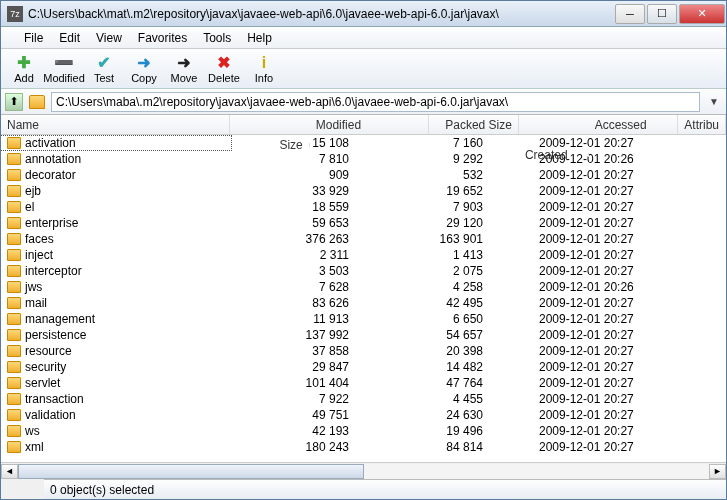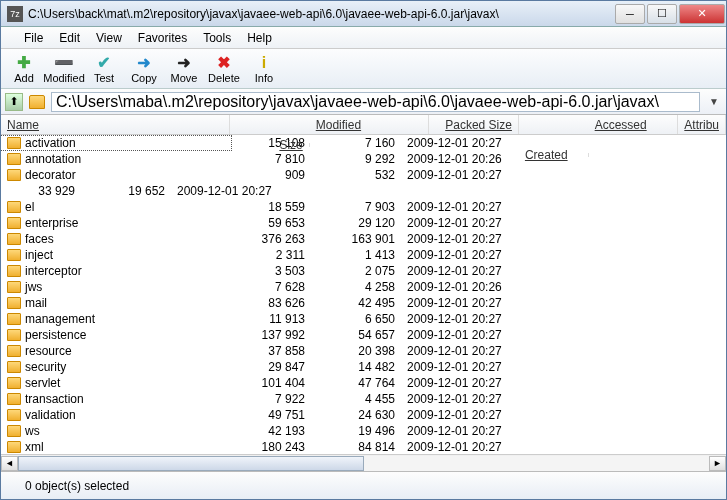--- a/index.html
+++ b/index.html
@@ -13,45 +13,45 @@
 .winbtn.close { background: linear-gradient(#e88,#c33); color: #fff; width: 46px; }
 .winbtn.max { background: linear-gradient(#f8f8f8,#d8e0e8); }
 .menubar { height: 22px; background: linear-gradient(#fdfdfd,#eef2f6); border-bottom: 1px solid #ccc; display: flex; align-items: center; padding: 0 15px; font-size: 12px; }
 .menubar span { padding: 2px 8px; cursor: default; }
 .toolbar { height: 40px; background: linear-gradient(#fcfdfe,#e8eef5); border-bottom: 1px solid #bcc; display: flex; align-items: center; padding: 2px 4px; gap: 2px; }
 .tbtn { width: 38px; display: flex; flex-direction: column; align-items: center; justify-content: center; font-size: 11px; cursor: default; padding: 2px 0; border: 1px solid transparent; }
 .tbtn .ticon { width: 18px; height: 18px; display: flex; align-items: center; justify-content: center; font-size: 16px; font-weight: bold; }
 .pathbar { height: 26px; background: linear-gradient(#fdfdfd,#ecf0f6); border-bottom: 1px solid #bbb; display: flex; align-items: center; padding: 0 4px; gap: 6px; }
 .upbtn { width: 18px; height: 18px; border: 1px solid #9b8; background: linear-gradient(#dfd,#aca); display: flex; align-items: center; justify-content: center; font-size: 11px; }
 .foldicon { width: 16px; height: 14px; background: linear-gradient(#fed87a,#f0b030); border-radius: 2px 2px 0 0; border: 1px solid #c80; }
-.pathbox { flex: 1; border: 1px solid #abc; background: #fff; height: 20px; padding: 1px 4px; display: flex; align-items: center; font-size: 16px; }
+.pathbox { flex: 1; border: 1px solid #abc; background: #fff; height: 20px; padding: 1px 4px; display: flex; align-items: center; font-size: 12px; }
 .dropbtn { width: 16px; text-align: center; font-size: 10px; color: #444; }
 .list { flex: 1; background: #fff; overflow: auto; position: relative; }
 .headerrow { display: flex; background: linear-gradient(#fdfdfd,#eef1f5); border-bottom: 1px solid #ccc; height: 20px; position: sticky; top: 0; }
-.hcell { padding: 2px 6px; border-right: 1px solid #ddd; font-size: 12px; color: #333; display: flex; align-items: center; text-decoration: underline; }
+.hcell { padding: 2px 6px; border-right: 1px solid #ddd; font-size: 12px; color: #333; display: flex; align-items: center; }
 .hcell.name { width: 230px; }
 .hcell.size { width: 80px; justify-content: flex-end; margin-top: 28px; }
 .hcell.psize { width: 90px; justify-content: flex-end; }
 .hcell.mod { width: 120px; }
 .hcell.cre { width: 70px; margin-top: 38px; }
 .hcell.acc { width: 90px; }
 .hcell.attr { flex: 1; justify-content: flex-end; }
-.row { display: flex; height: 16px; align-items: center; font-size: 12px; }
+.row { display: flex; height: 16px; align-items: center; font-size: 12px; gap: 44px; }
 .row.sel .cname { outline: 1px dotted #555; }
 .cell { padding: 0 6px; overflow: hidden; white-space: nowrap; }
 .cname { width: 230px; display: flex; align-items: center; gap: 4px; }
 .csize { width: 80px; text-align: right; }
 .cpsize { width: 90px; text-align: right; }
 .cmod { width: 120px; }
 .ficon { width: 14px; height: 12px; background: linear-gradient(#fed87a,#f0b030); border-radius: 1px 1px 0 0; border: 1px solid #c80; flex-shrink: 0; }
 .hscroll { height: 17px; background: #f0f0f0; border-top: 1px solid #ccc; display: flex; align-items: center; }
 .hscroll .arrow { width: 17px; height: 15px; border: 1px solid #bbb; background: linear-gradient(#fff,#e0e0e0); display: flex; align-items: center; justify-content: center; font-size: 9px; }
 .hscroll .track { flex: 1; height: 15px; background: #f4f4f4; position: relative; }
 .hscroll .thumb { position: absolute; left: 0; width: 50%; height: 100%; background: linear-gradient(#f0f4fa,#cdd8e8); border: 1px solid #9ab; }
-.status { height: 28px; border-top: 1px solid #bbb; background: linear-gradient(#fdfdfd,#e8eef5); padding: 2px 24px; font-size: 12px; display: flex; align-items: center; }
+.status { height: 20px; border-top: 1px solid #bbb; background: linear-gradient(#fdfdfd,#e8eef5); padding: 2px 6px; font-size: 12px; display: flex; align-items: center; margin-left: 43px; }
 </style>
 </head>
 <body>
 
 <div class="window">
   <div class="titlebar">
     <div class="icon-sm">7z</div>
     <div class="title">C:\Users\back\mat\.m2\repository\javax\javaee-web-api\6.0\javaee-web-api-6.0.jar\javax\</div>
     <div class="winbtns">
       <div class="winbtn">─</div>
@@ -141,20 +141,24 @@
         <div class="row">
           <div class="cell cname">
             <div class="ficon"></div>
             <span>decorator</span>
           </div>
           <div class="cell csize">909</div>
           <div class="cell cpsize">532</div>
           <div class="cell cmod">2009-12-01 20:27</div>
         </div>
         <div class="row">
+          <div class="cell cname">
+            <div class="ficon"></div>
+            <span>ejb</span>
+          </div>
           <div class="cell csize">33 929</div>
           <div class="cell cpsize">19 652</div>
           <div class="cell cmod">2009-12-01 20:27</div>
         </div>
         <div class="row">
           <div class="cell cname">
             <div class="ficon"></div>
             <span>el</span>
           </div>
           <div class="cell csize">18 559</div>

